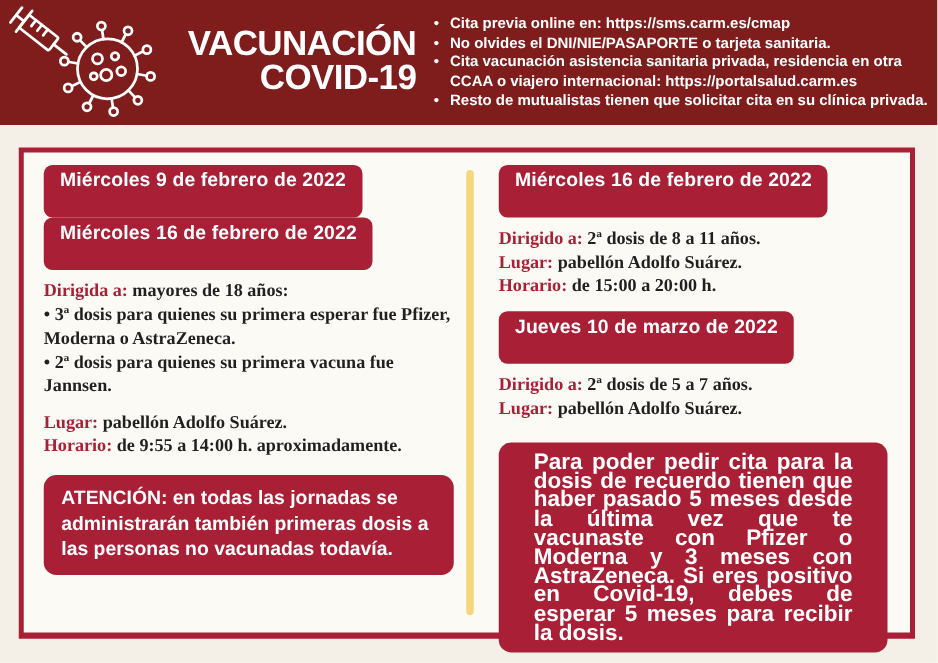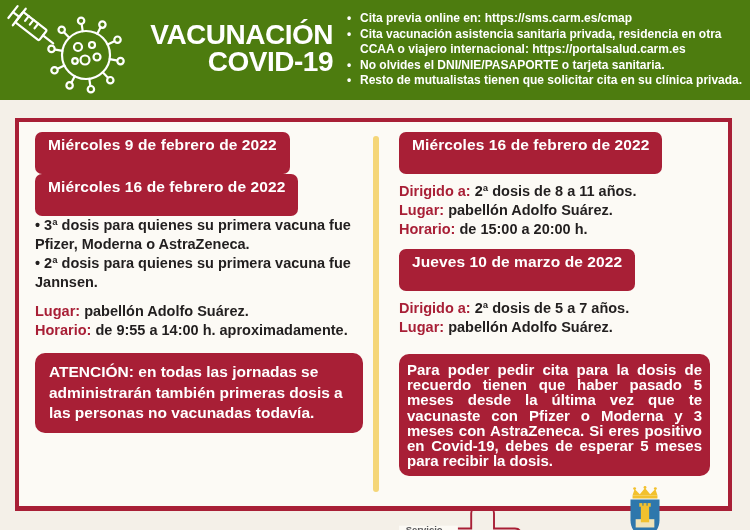--- a/index.html
+++ b/index.html
@@ -5,21 +5,21 @@
   * { margin:0; padding:0; box-sizing:border-box; }
   html,body { width:750px; height:530px; overflow:hidden; }
   body {
     background:#F4F0E8;
     font-family:"Liberation Sans", sans-serif;
     position:relative;
   }
   
   .header {
     position:absolute; left:0; top:0; width:750px; height:100px;
-    background:#4d7c0f; display:flex; align-items:center;
+    background:#7f1d1d; display:flex; align-items:center;
   }
   .hdr-icon { width:148px; height:94px; flex:0 0 148px; margin-top:2px; }
   .hdr-title {
     width:185px; flex:0 0 185px; display:flex; flex-direction:column;
     align-items:flex-end; color:#fff; font-weight:bold;
     font-size:28px; line-height:0.98; letter-spacing:-0.5px; margin-top:-4px;
   }
   .hdr-bullets { margin-left:14px; width:400px; color:#fff; font-size:12px;
     line-height:15.5px; font-weight:600; list-style:none; }
   .hdr-bullets li { padding-left:13px; position:relative; }
@@ -37,30 +37,30 @@
   
   .badge {
     display:inline-block; background:#A81F36; color:#fff; font-weight:bold;
     font-size:15.5px; padding:4px 13px 20px 13px; border-radius:7px;
     letter-spacing:0.1px;
   }
   .suspendida {
     color:#A81F36; font-weight:bold; font-size:29px; letter-spacing:0.2px;
     margin:5px 0 10px 0;
   }
-  .txt { color:#221F1F; font-size:14.5px; line-height:19px; font-weight:600; }
+  .txt { color:#221F1F; font-size:14.5px; line-height:19px; font-weight:600;font-family:Liberation Serif, serif; }
   .lbl { color:#A81F36; font-weight:700; } .mt8 { margin-top:8px; } .mt10 { margin-top:10px; }
   .redbox {
     background:#A81F36; color:#fff; font-weight:bold; border-radius:10px;
   }
   .attention {
     margin-top:13px; padding:9px 14px; font-size:15.5px; line-height:20.5px;
   }
   .infobox {
-    margin-top:17px; padding:8px 8px; font-size:15px; line-height:15.2px;
+    margin-top:17px; padding:8px 28px; font-size:18px; line-height:15.2px;
     text-align:justify;
   }
   
   .logos { display:flex; align-items:center; justify-content:center;
     gap:46px; margin-top:10px; }
   .logo-sms { width:142px; height:74px; }
   .logo-ayto { display:flex; flex-direction:column; align-items:center; }
   .ayto-shield { width:46px; height:56px; }
   .ayto-line1 { color:#2E77AC; font-size:8.5px; letter-spacing:2.2px;
     font-weight:600; margin-top:3px; }
@@ -112,36 +112,40 @@
       <line x1="107.6" y1="40.5" x2="113.9" y2="37.4"></line>
         <circle cx="117.5" cy="35.7" r="3.2"></circle>
     </g>
   </svg>
   <div class="hdr-title">
     <span>VACUNACIÓN</span>
     <span>COVID-19</span>
   </div>
   <ul class="hdr-bullets">
     <li>Cita previa online en: https://sms.carm.es/cmap</li>
+    <li>No olvides el DNI/NIE/PASAPORTE o tarjeta sanitaria.</li>
     <li>Cita vacunación asistencia sanitaria privada, residencia en otra CCAA o viajero internacional: https://portalsalud.carm.es</li>
-    <li>No olvides el DNI/NIE/PASAPORTE o tarjeta sanitaria.</li>
     <li>Resto de mutualistas tienen que solicitar cita en su clínica privada.</li>
   </ul>
 </div>
 
 <div class="card">
 
   <div class="col-left">
     <div>
       <span class="badge">Miércoles 9 de febrero de 2022</span>
     </div>
     <div>
       <span class="badge">Miércoles 16 de febrero de 2022</span>
     </div>
-    <div class="txt">• 3ª dosis para quienes su primera vacuna fue Pfizer, Moderna o AstraZeneca.</div>
+    <div class="txt mt8">
+      <span class="lbl">Dirigida a:</span>
+      <span>mayores de 18 años:</span>
+    </div>
+    <div class="txt">• 3ª dosis para quienes su primera esperar fue Pfizer, Moderna o AstraZeneca.</div>
     <div class="txt">• 2ª dosis para quienes su primera vacuna fue Jannsen.</div>
     <div class="txt mt10">
       <span class="lbl">Lugar:</span>
       <span>pabellón Adolfo Suárez.</span>
     </div>
     <div class="txt">
       <span class="lbl">Horario:</span>
       <span>de 9:55 a 14:00 h. aproximadamente.</span>
     </div>
     <div class="redbox attention">ATENCIÓN: en todas las jornadas se administrarán también primeras dosis a las personas no vacunadas todavía.</div>

